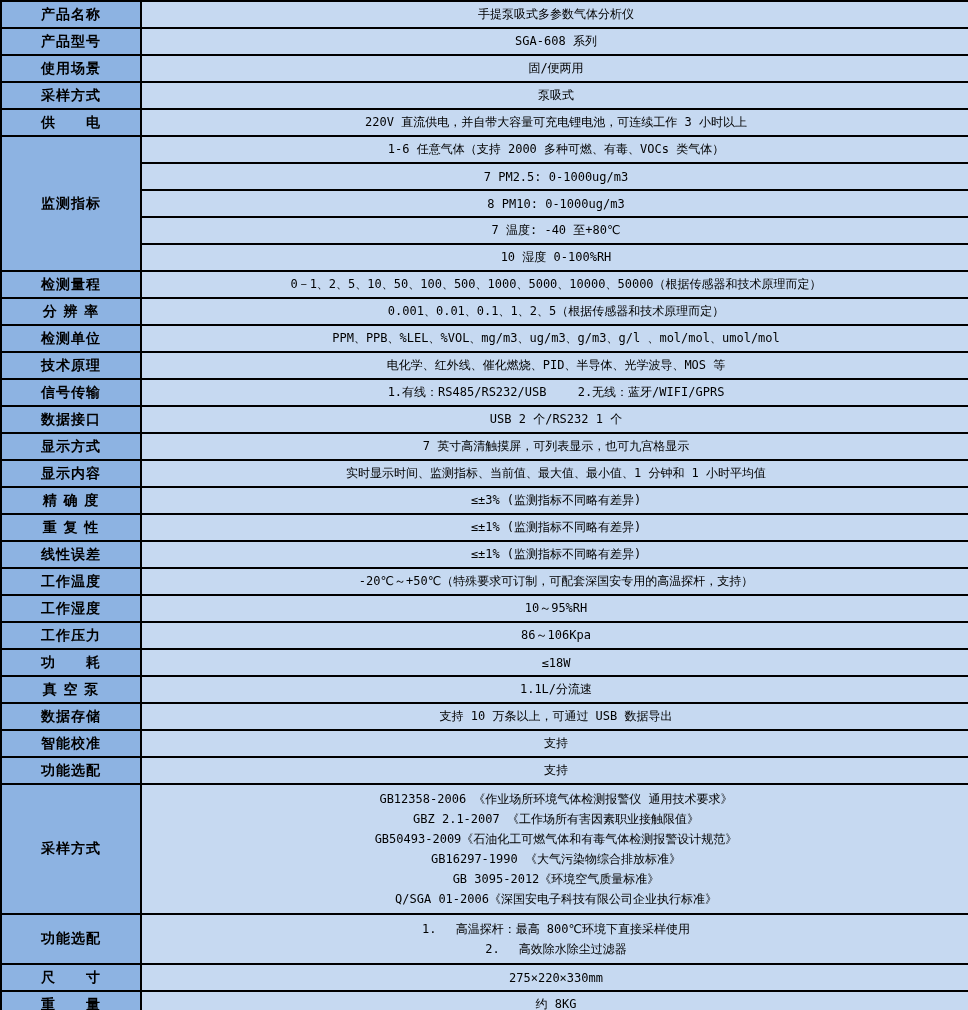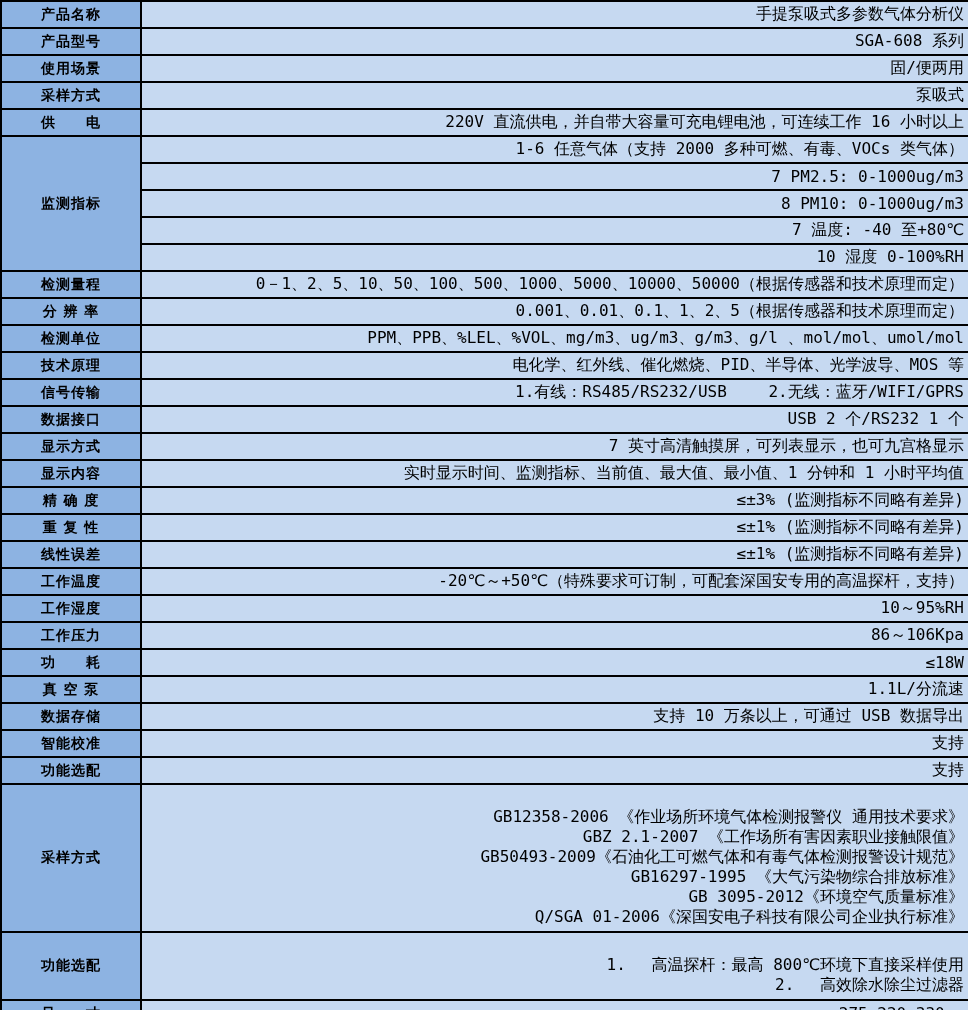--- a/index.html
+++ b/index.html
@@ -29,28 +29,28 @@
     background:var(--label-bg);
     font-size:14px;
     font-weight:bold;
     text-align:center;
     letter-spacing:1px;
     padding:0 2px;
     white-space:nowrap;
   }
   td.value{
     background:var(--value-bg);
-    font-size:16px;
+    font-size:12px;
     font-family:"DejaVu Sans Mono","DejaVu Sans",sans-serif;
-    text-align:right;
+    text-align:center;
     padding:0 4px 0 6px;
     white-space:nowrap;
   }
   tr.row{height:27px;}
-  td.value.multiline{padding:22px 4px 4px 6px;}
+  td.value.multiline{padding:4px 4px 4px 6px;}
   td.value.multiline .line{
     line-height:20px;
     height:20px;
     white-space:nowrap;
     overflow:hidden;
   }
 </style>
 </head>
 <body>
 
@@ -72,21 +72,21 @@
         <tr class="row">
           <th class="label">使用场景</th>
           <td class="value">固/便两用</td>
         </tr>
         <tr class="row">
           <th class="label">采样方式</th>
           <td class="value">泵吸式</td>
         </tr>
         <tr class="row">
           <th class="label">供　　电</th>
-          <td class="value">220V 直流供电，并自带大容量可充电锂电池，可连续工作 16 小时以上</td>
+          <td class="value">220V 直流供电，并自带大容量可充电锂电池，可连续工作 3 小时以上</td>
         </tr>
         <tr class="row">
           <th class="label" rowspan="5">监测指标</th>
           <td class="value">1-6 任意气体（支持 2000 多种可燃、有毒、VOCs 类气体）</td>
         </tr>
         <tr class="row">
           <td class="value">7 PM2.5: 0-1000ug/m3</td>
         </tr>
         <tr class="row">
           <td class="value">8 PM10: 0-1000ug/m3</td>
@@ -172,21 +172,21 @@
         <tr class="row">
           <th class="label">功能选配</th>
           <td class="value">支持</td>
         </tr>
         <tr>
           <th class="label">采样方式</th>
           <td class="value multiline">
             <div class="line">GB12358-2006 《作业场所环境气体检测报警仪 通用技术要求》</div>
             <div class="line">GBZ 2.1-2007 《工作场所有害因素职业接触限值》</div>
             <div class="line">GB50493-2009《石油化工可燃气体和有毒气体检测报警设计规范》</div>
-            <div class="line">GB16297-1995 《大气污染物综合排放标准》</div>
+            <div class="line">GB16297-1990 《大气污染物综合排放标准》</div>
             <div class="line">GB 3095-2012《环境空气质量标准》</div>
             <div class="line">Q/SGA 01-2006《深国安电子科技有限公司企业执行标准》</div>
           </td>
         </tr>
         <tr>
           <th class="label">功能选配</th>
           <td class="value multiline">
             <div class="line">1.　 高温探杆：最高 800℃环境下直接采样使用</div>
             <div class="line">2.　 高效除水除尘过滤器</div>
           </td>

